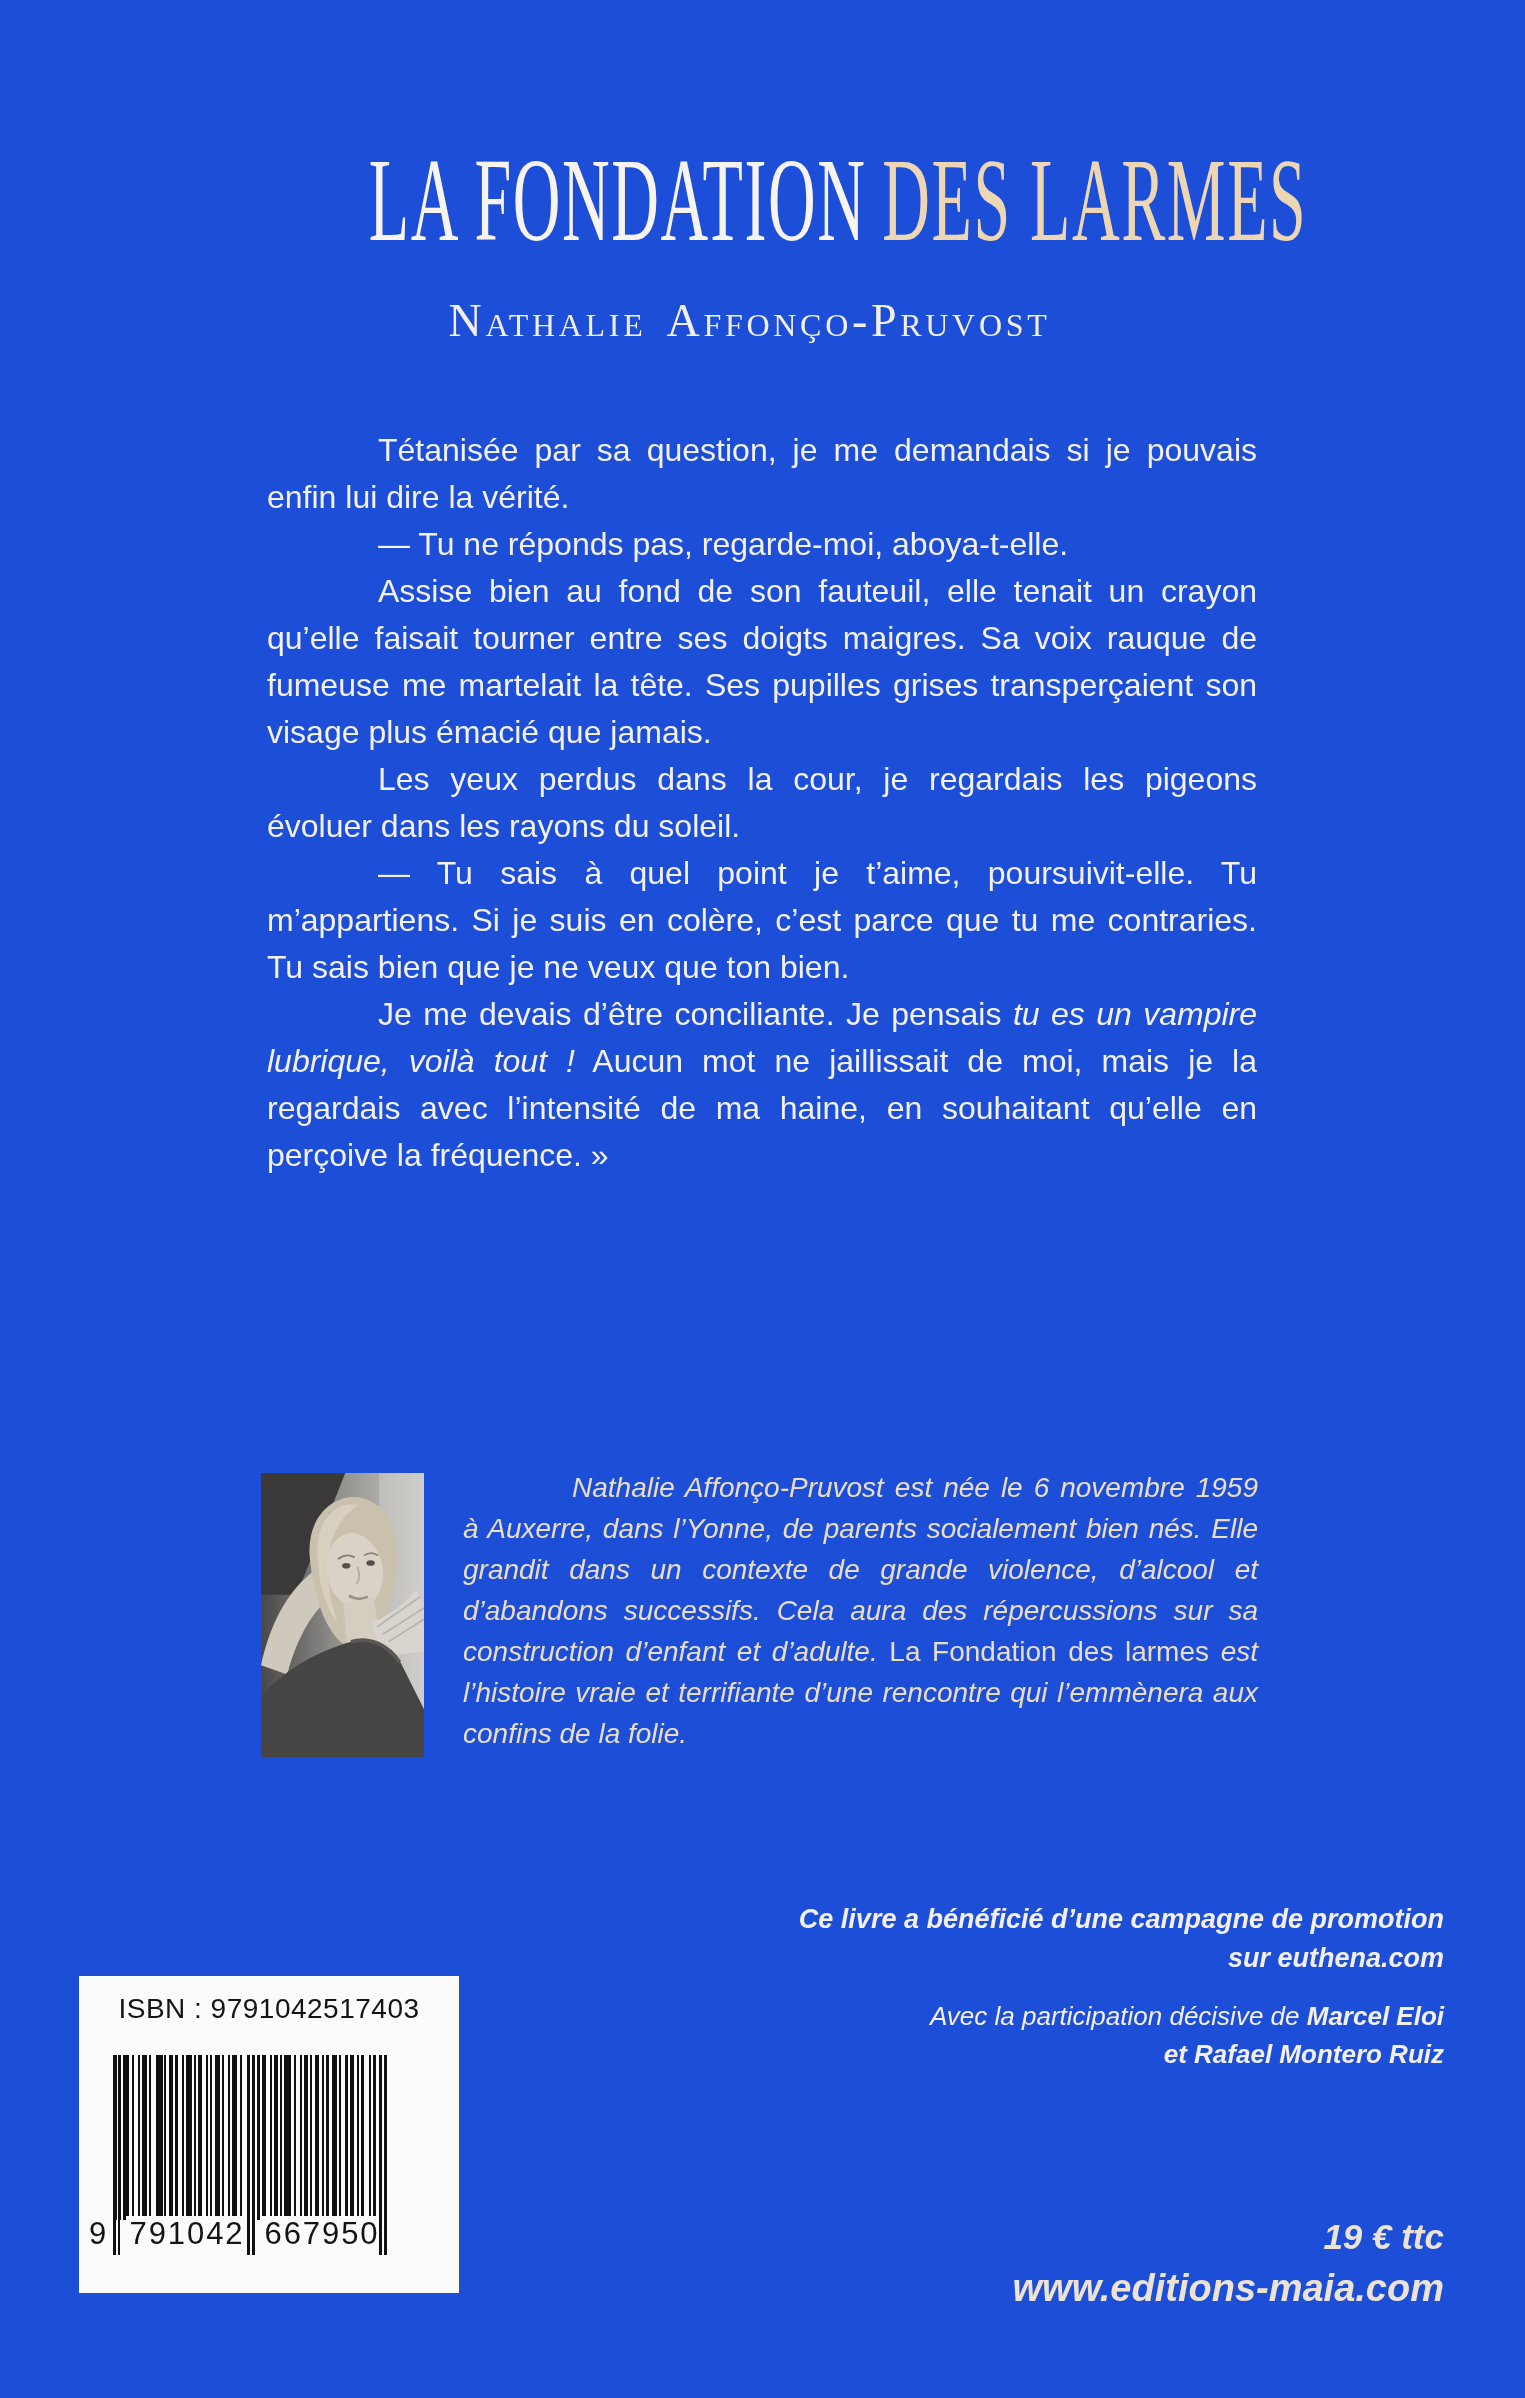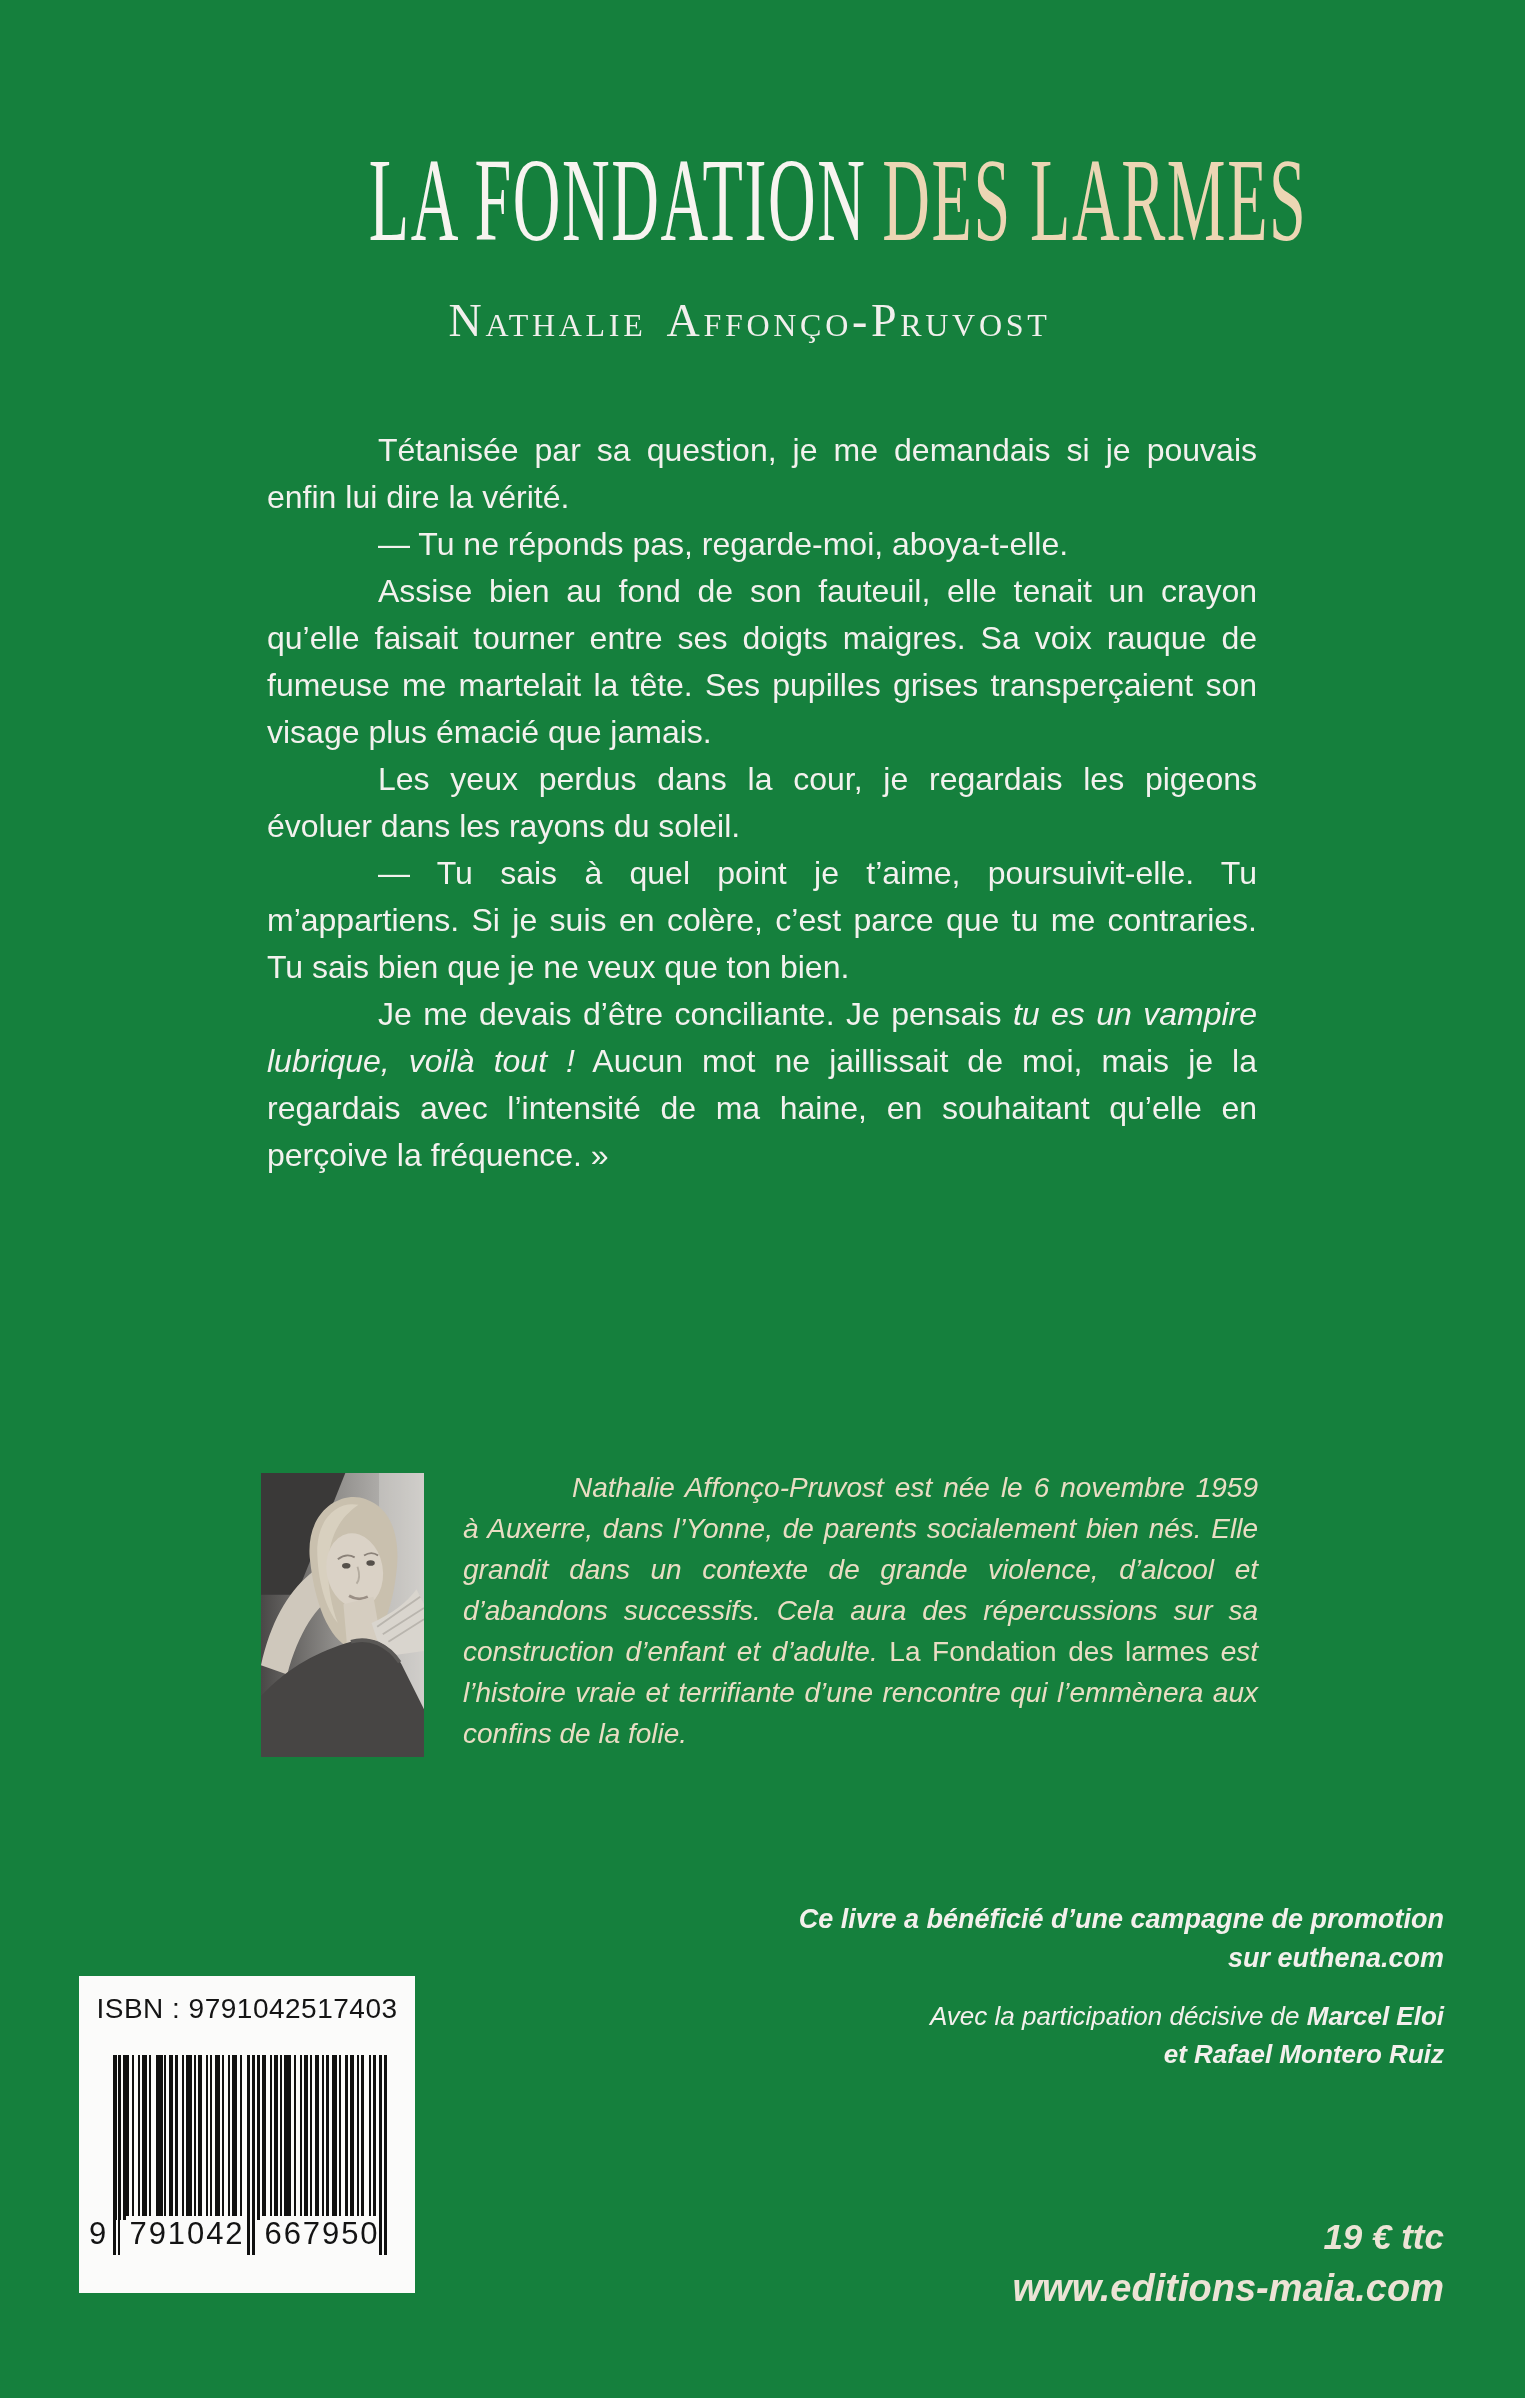--- a/index.html
+++ b/index.html
@@ -1,18 +1,18 @@
 <!DOCTYPE html>
 <html style="font-size:15px"><head>
 <meta charset="utf-8">
 <style>
   html,body{margin:0;padding:0;background:#151313;}
   .page{
     position:relative;width:1525px;height:2399px;overflow:hidden;
-    background:#15803d;
+    background:#1d4ed8;
     font-family:"Liberation Sans",sans-serif;
     -webkit-font-smoothing:antialiased;
   }
   
   .title-outer{position:absolute;top:142px;left:0;width:1473px;text-align:center;}
   .title-scale{
     display:inline-block;transform:scaleX(0.56);transform-origin:center top;
     white-space:nowrap;font-family:"Liberation Serif",serif;font-weight:400;
     font-size:118px;line-height:1.0;letter-spacing:2.8px;
   }
@@ -44,21 +44,21 @@
   .promo{
     position:absolute;right:81px;top:1900px;text-align:right;
     font-size:27px;line-height:39px;font-style:italic;font-weight:bold;color:#f3f0ec;margin-left:24px;
   }
   .participation{
     position:absolute;right:81px;top:1997px;text-align:right;
     font-size:26px;line-height:38px;font-style:italic;color:#f3f0ec;
   }
   
   .barcode-box{
-    position:absolute;left:79px;top:1976px;width:336px;height:317px;
+    position:absolute;left:79px;top:1976px;width:380px;height:317px;
     background:#fbfbfa;color:#141414;
   }
   .isbn-label{
     position:absolute;top:17px;left:0;width:100%;text-align:center;
     font-size:28px;letter-spacing:0.5px;font-weight:400;
   }
   .bars-wrap{position:absolute;left:34px;top:79px;width:274px;height:200px;}
   .bars-fill{position:absolute;left:0;top:0;width:100%;height:165px;display:flex;z-index:1;}
   .bars-fill div{height:100%;background:#101010;flex:0 0 auto;}
   .guard{position:absolute;top:0;width:2.8px;height:200px;background:#101010;z-index:3;}

